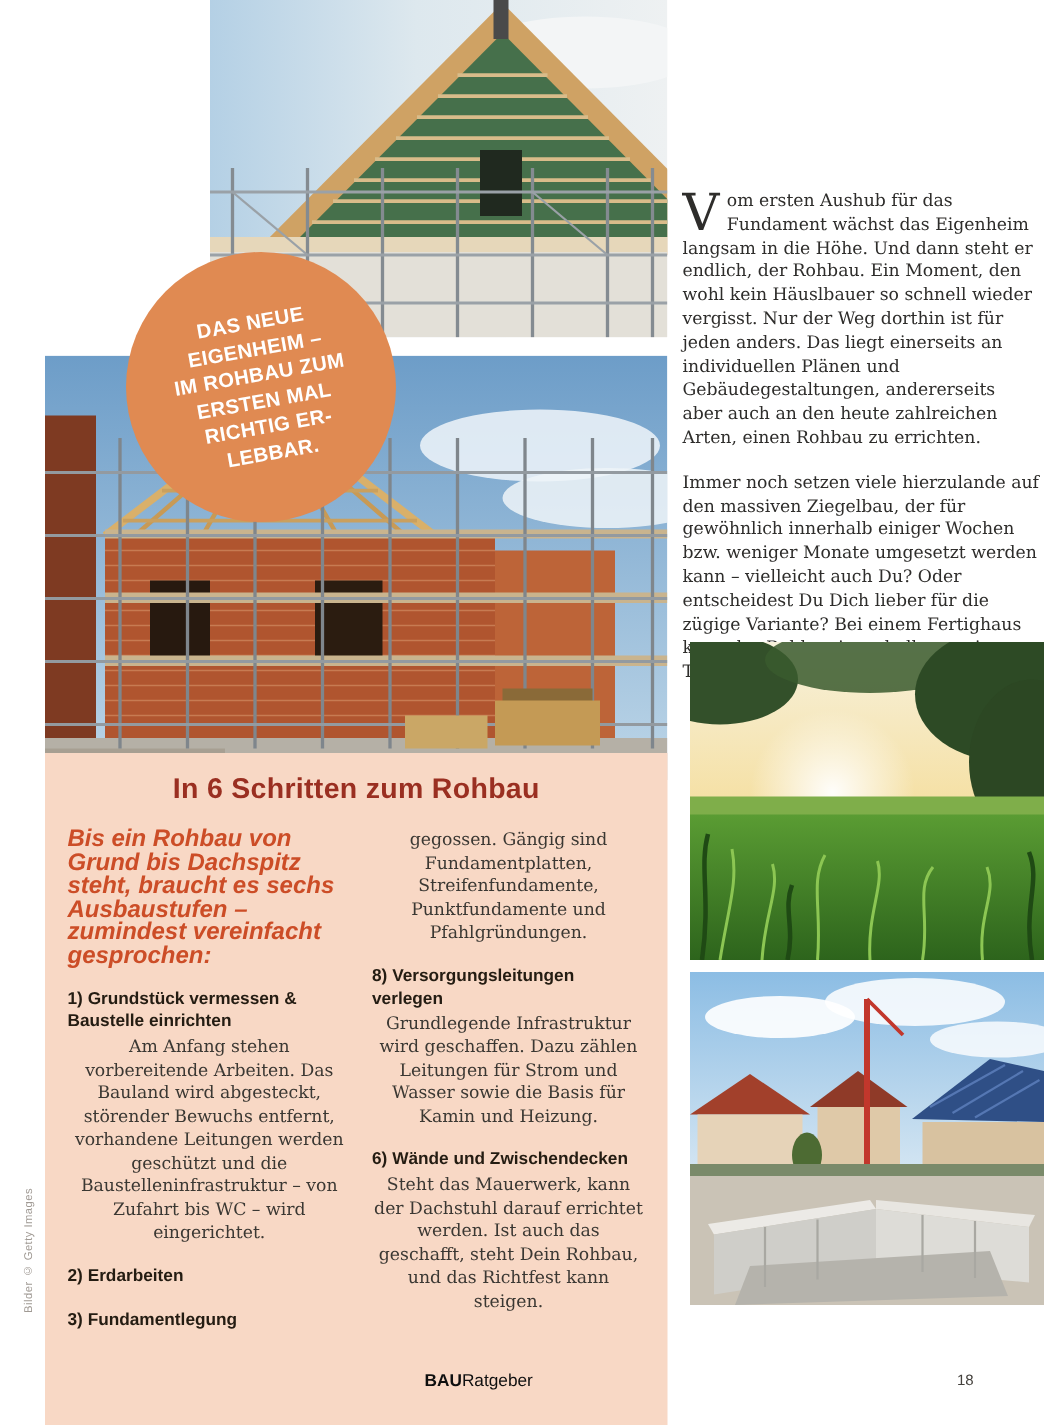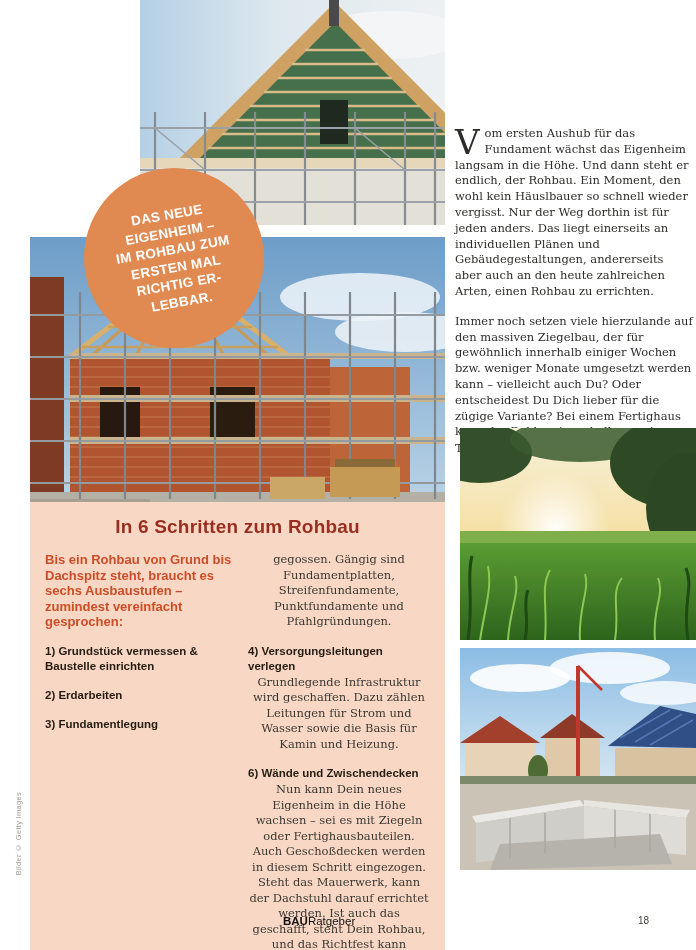--- a/index.html
+++ b/index.html
@@ -33,22 +33,22 @@
   .end-mark{color:#d97f3f;font-weight:bold;font-size:14px;margin-left:9px;letter-spacing:-1px;}
 
   
   .steps-box{position:absolute;left:30px;top:502px;width:415px;height:472px;background:#f8d8c5;
              box-sizing:border-box;padding:14px 15px 0 15px;}
   .steps-title{font-family:"Liberation Sans", sans-serif;font-weight:800;font-size:19px;
                color:#9a2f21;text-align:center;margin:0 0 14px 0;letter-spacing:.2px;}
   .steps-cols{display:flex;gap:14px;}
   .steps-col{flex:1;}
   .steps-col.right{flex:0 0 182px;}
-  .lead{font-family:"Liberation Sans", sans-serif;font-weight:700;font-size:13px;
-        line-height:15.5px;color:#cc4d27;margin:0 0 14px 0;}
+  .lead{font-family:"Liberation Sans", sans-serif;font-weight:700;font-size:16px;
+        line-height:15.5px;color:#cc4d27;margin:0 0 14px 0;font-style:italic;}
   .step-h{font-family:"Liberation Sans", sans-serif;font-weight:700;font-size:11.5px;
           line-height:15px;color:#241c12;margin:14px 0 1px 0;}
   .step-h.first{margin-top:12px;}
   .step-p{font-size:11.5px;line-height:15.5px;color:#3b3833;margin:0;text-align:center;}
 
   
   .footer-brand{position:absolute;left:257px;top:915px;font-family:"Liberation Sans", sans-serif;
                 font-size:11.5px;color:#0f0f0f;}
   .footer-brand .b{font-weight:800;margin-left:26px;}
   .page-number{position:absolute;left:638px;top:915px;font-family:"Liberation Sans", sans-serif;
@@ -284,30 +284,30 @@
       </g>
     </svg>
   </div>
 
   <div class="steps-box">
     <h2 class="steps-title">In 6 Schritten zum Rohbau</h2>
     <div class="steps-cols">
       <div class="steps-col left">
         <p class="lead">Bis ein Rohbau von Grund bis Dachspitz steht, braucht es sechs Ausbaustufen – zumindest vereinfacht gesprochen:</p>
         <h3 class="step-h first">1) Grundstück vermessen &amp; Baustelle einrichten</h3>
+        <p class="step-p">Am Anfang stehen vorbereitende Arbeiten. Das Bauland wird abgesteckt, störender Bewuchs entfernt, vorhandene Leitungen werden geschützt und die Baustelleninfrastruktur – von Zufahrt bis WC – wird eingerichtet.</p>
         <h3 class="step-h">2) Erdarbeiten</h3>
         <h3 class="step-h">3) Fundamentlegung</h3>
 
       </div>
       <div class="steps-col right">
         <p class="step-p">gegossen. Gängig sind Fundamentplatten, Streifenfundamente, Punktfundamente und Pfahlgründungen.</p>
-        <h3 class="step-h">4) Versorgungsleitungen verlegen</h3>
+        <h3 class="step-h">8) Versorgungsleitungen verlegen</h3>
         <p class="step-p">Grundlegende Infrastruktur wird geschaffen. Dazu zählen Leitungen für Strom und Wasser sowie die Basis für Kamin und Heizung.</p>
         <h3 class="step-h">6) Wände und Zwischendecken</h3>
-        <p class="step-p">Nun kann Dein neues Eigenheim in die Höhe wachsen – sei es mit Ziegeln oder Fertighausbauteilen. Auch Geschoßdecken werden in diesem Schritt eingezogen.</p>
         <p class="step-p">Steht das Mauerwerk, kann der Dachstuhl darauf errichtet werden. Ist auch das geschafft, steht Dein Rohbau, und das Richtfest kann steigen.</p>
       </div>
     </div>
   </div>
 
   <div class="footer-brand">
     <span class="b">BAU</span><span>Ratgeber</span>
   </div>
   <div class="page-number">18</div>
 

